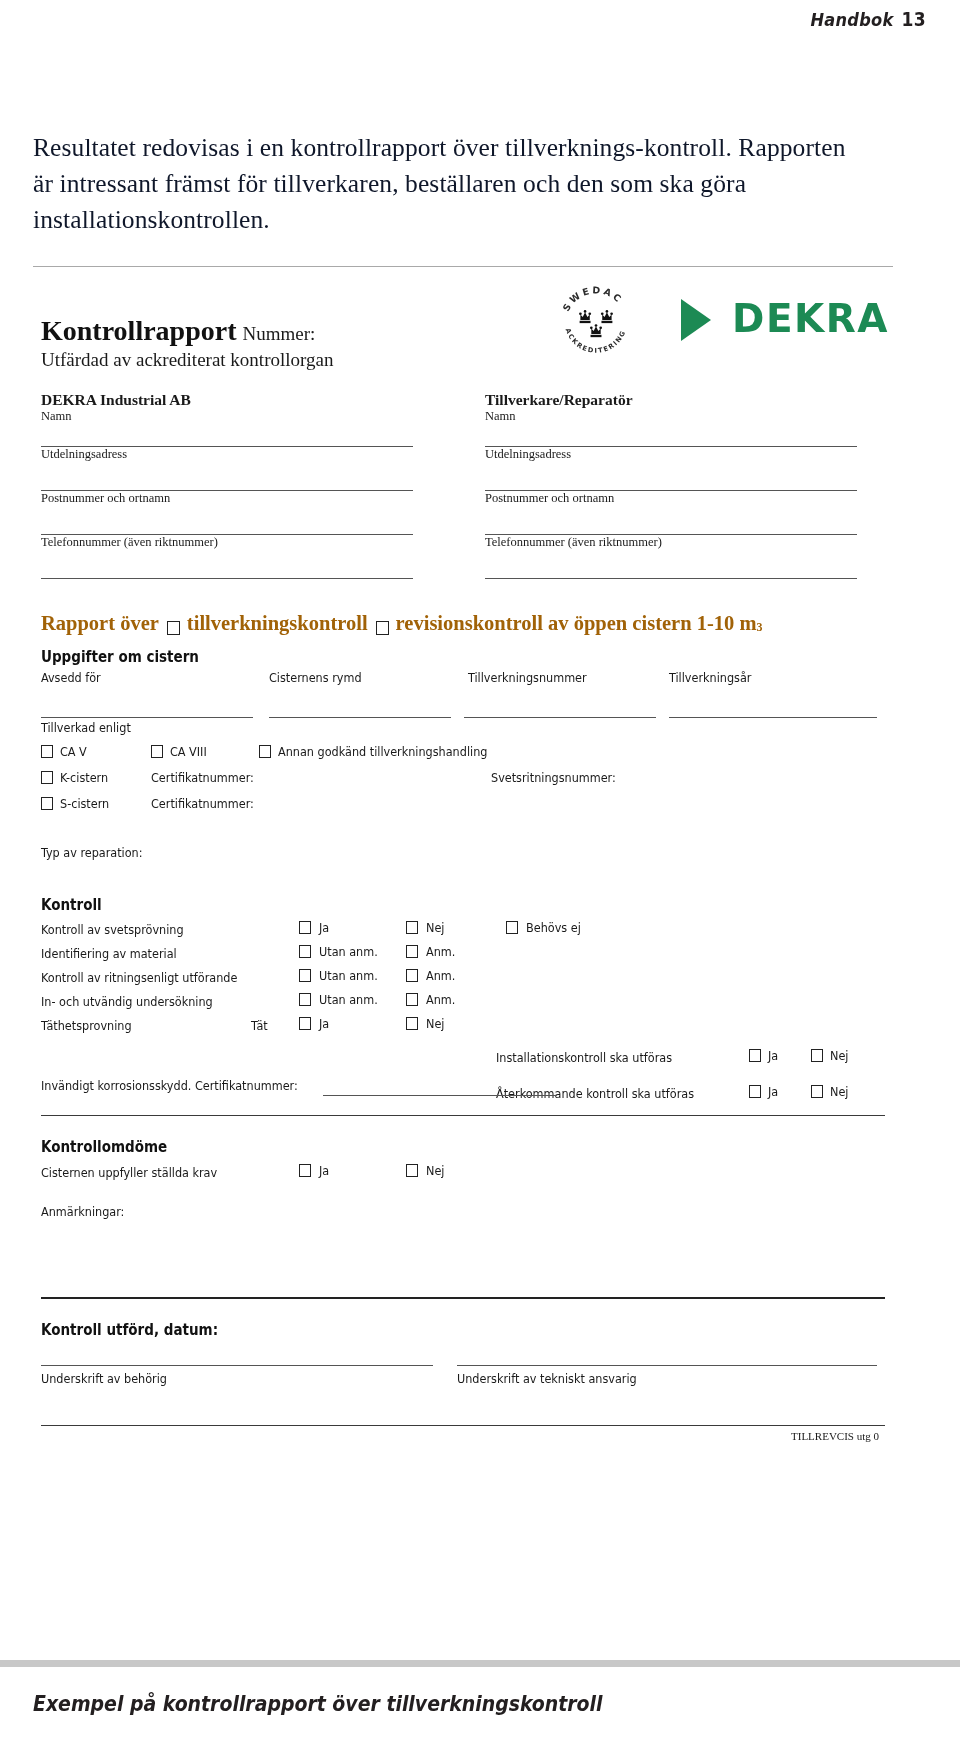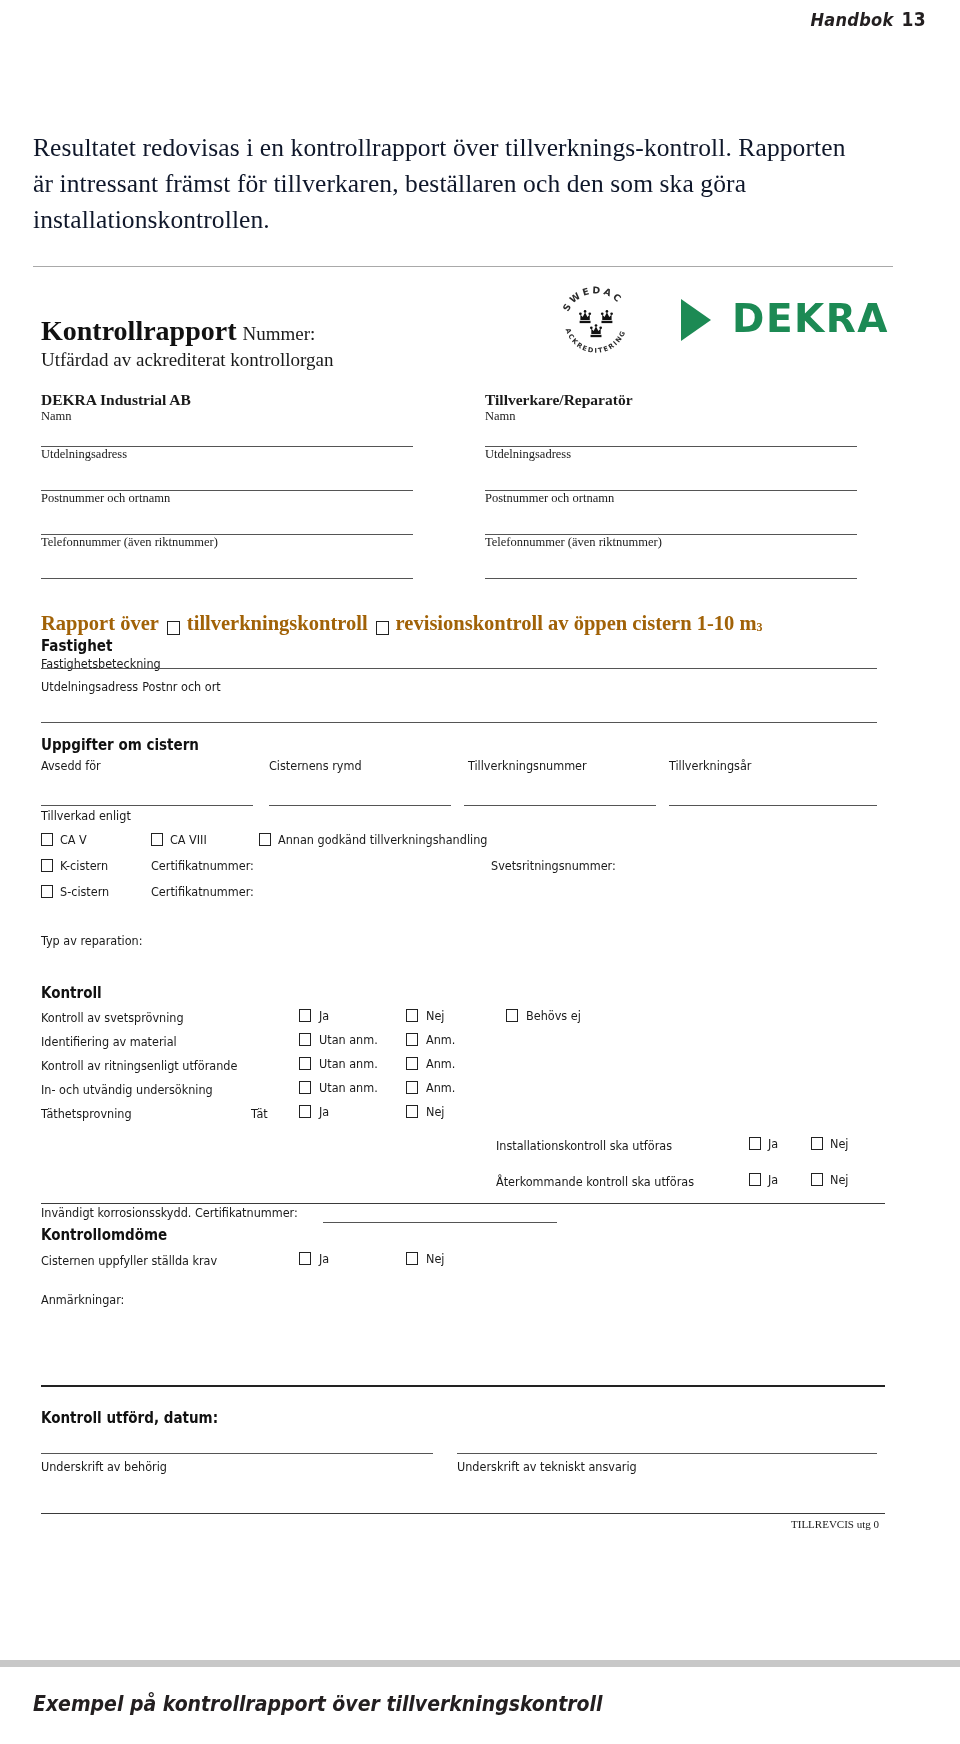--- a/index.html
+++ b/index.html
@@ -423,30 +423,20 @@
 
     <div class="rapport-line">
       <span>Rapport över</span>
       <span class="cb"></span>
       <span>tillverkningskontroll</span>
       <span class="cb"></span>
       <span>revisionskontroll av öppen cistern 1-10 m</span>
         <span class="sup">3</span>
     </div>
 
-    <div class="fastighet-block">
-      <div class="sec-head">Fastighet</div>
-      <div class="lbl-cond" style="margin-top:1px">Fastighetsbeteckning</div>
-      <div class="addr-row">
-        <span class="lbl-cond a">Utdelningsadress</span>
-        <span class="lbl-cond b">Postnr och ort</span>
-        <div class="rl" style="top:-9px;bottom:auto"></div>
-        <div class="rl"></div>
-      </div>
-    </div>
 
     <div class="cistern-head">
       <div class="sec-head">Uppgifter om cistern</div>
 
       <div class="cistern-cols">
         <span class="cc lbl-cond" style="left:0">Avsedd för</span>
         <span class="cc lbl-cond" style="left:228px">Cisternens rymd</span>
         <span class="cc lbl-cond" style="left:427px">Tillverkningsnummer</span>
         <span class="cc lbl-cond" style="left:628px">Tillverkningsår</span>
         <div class="cc-rule" style="left:0;width:212px"></div>
@@ -579,21 +569,21 @@
                 <span class="cb cb-sm"></span>
                 <span class="lbl-cond">Ja</span>
               </span>
             <span class="ropt2">
                 <span class="cb cb-sm"></span>
                 <span class="lbl-cond">Nej</span>
               </span>
           </div>
         </div>
 
-        <div class="korr-row" style="position:absolute; left:0; top:26px; width:540px;margin-top:39px;">
+        <div class="korr-row" style="position:absolute; left:0; top:26px; width:540px;">
           <span class="lbl-cond klbl">Invändigt korrosionsskydd. Certifikatnummer:</span>
           <div class="kline"></div>
         </div>
       </div>
 
       <div class="rule-med" style="margin-top:6px"></div>
     </div>
 
     <div style="margin-top:22px">
       <div class="sec-head">Kontrollomdöme</div>

